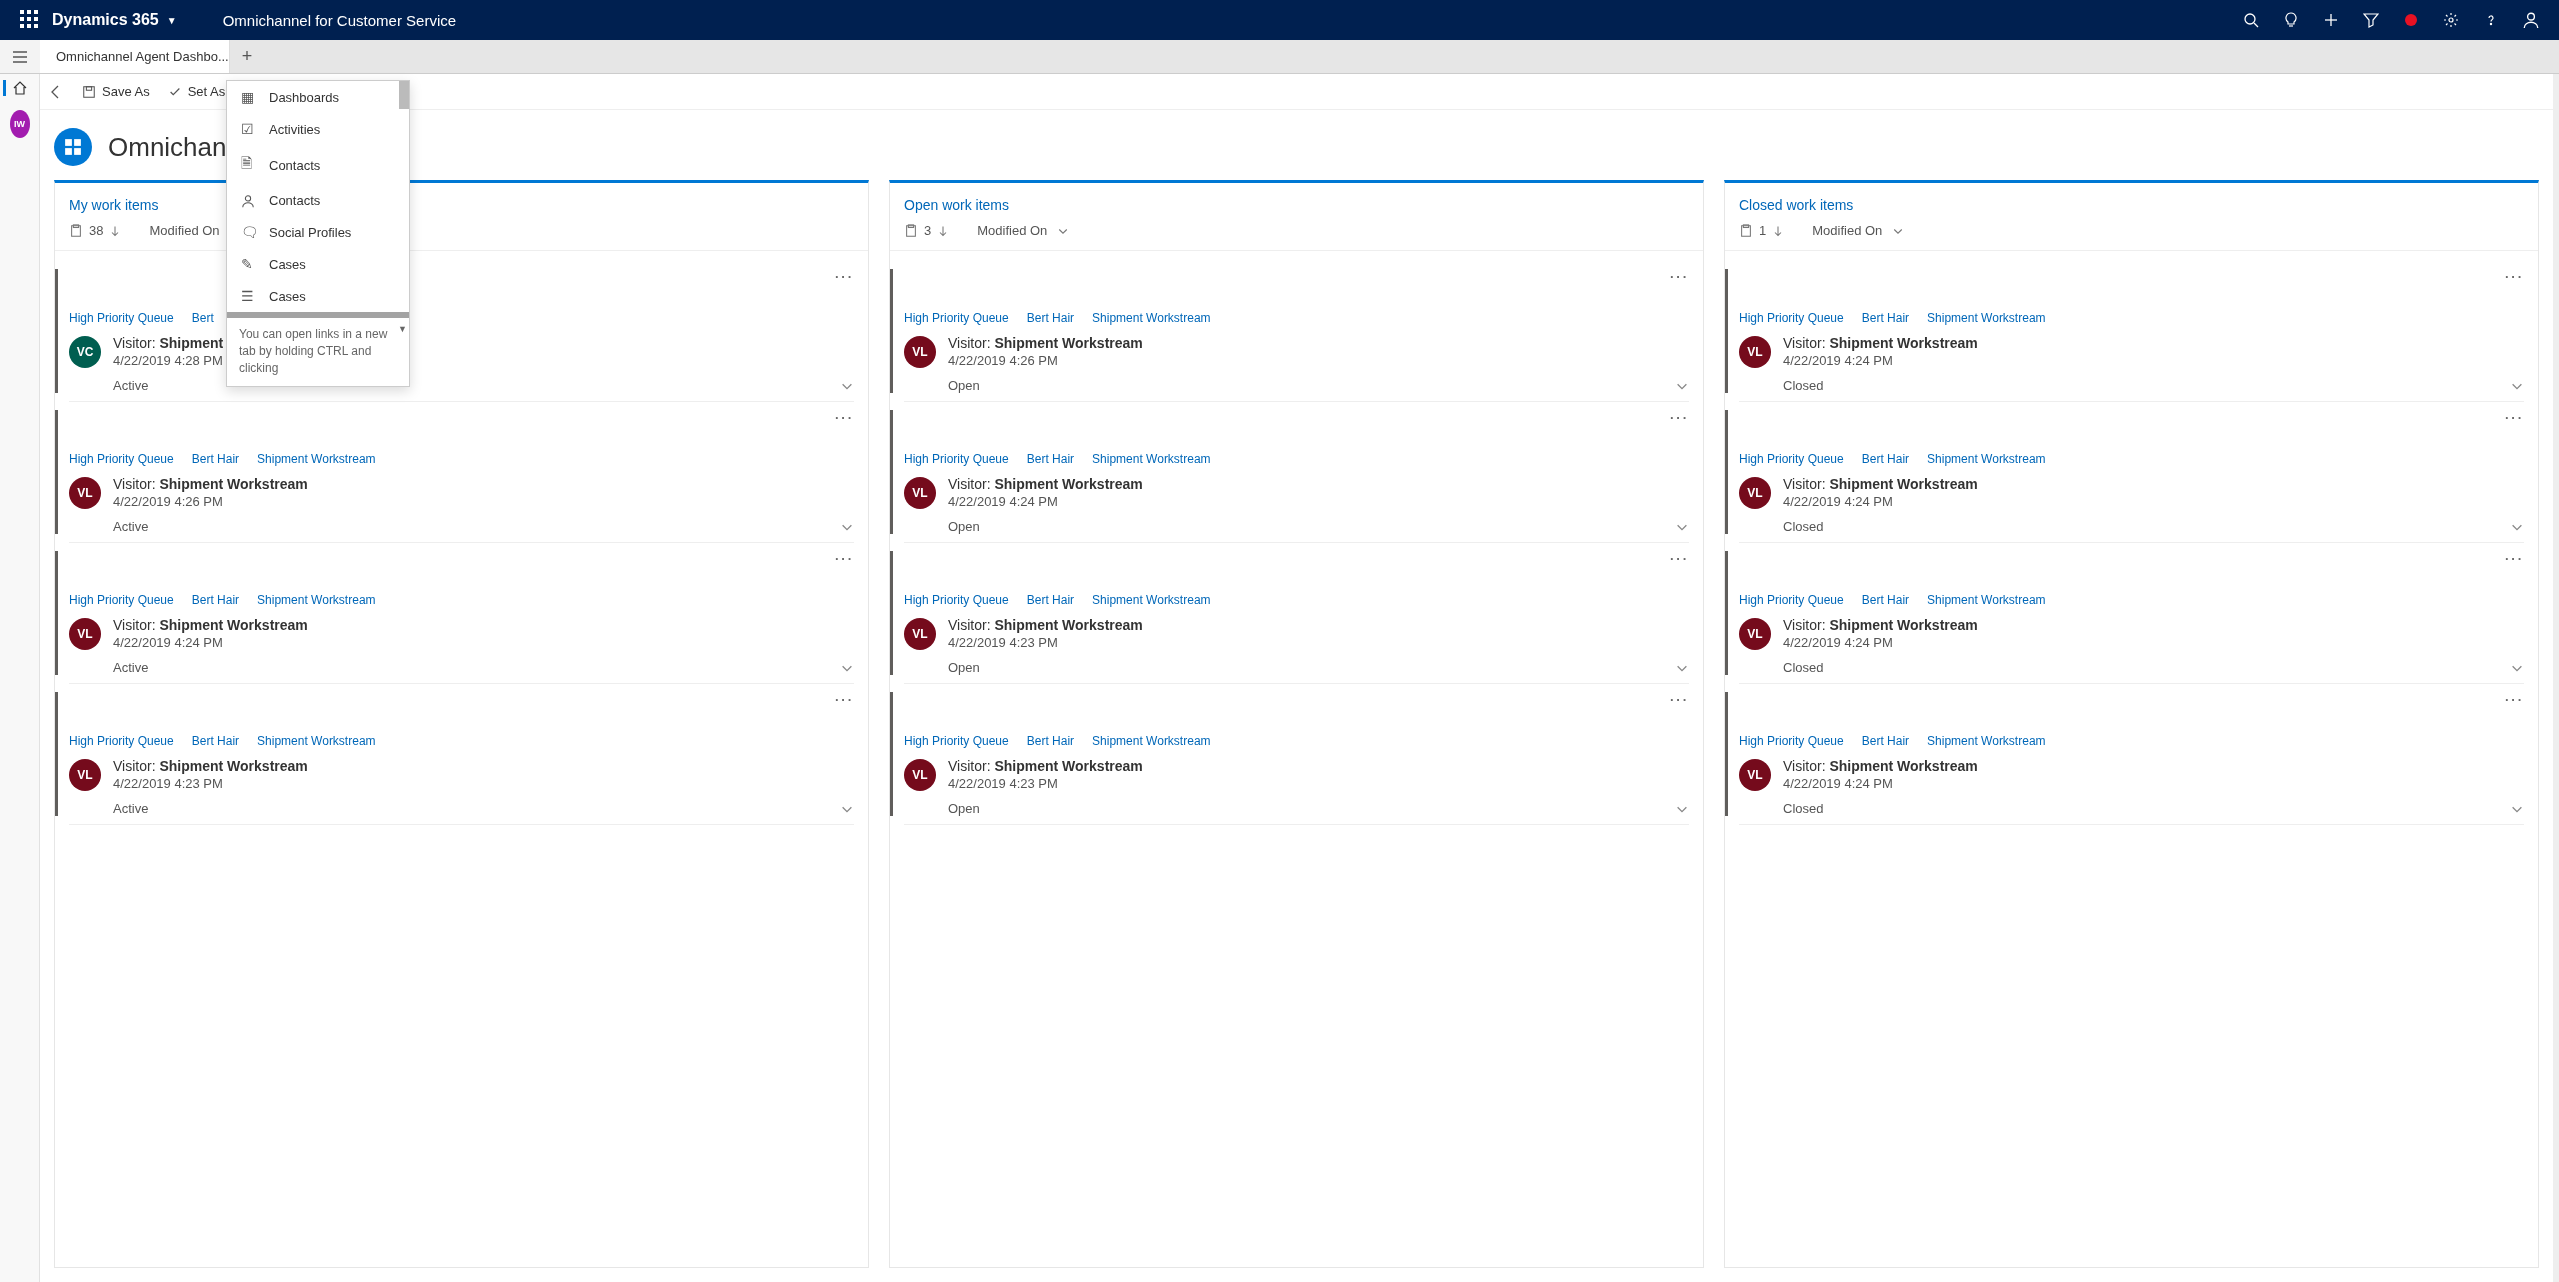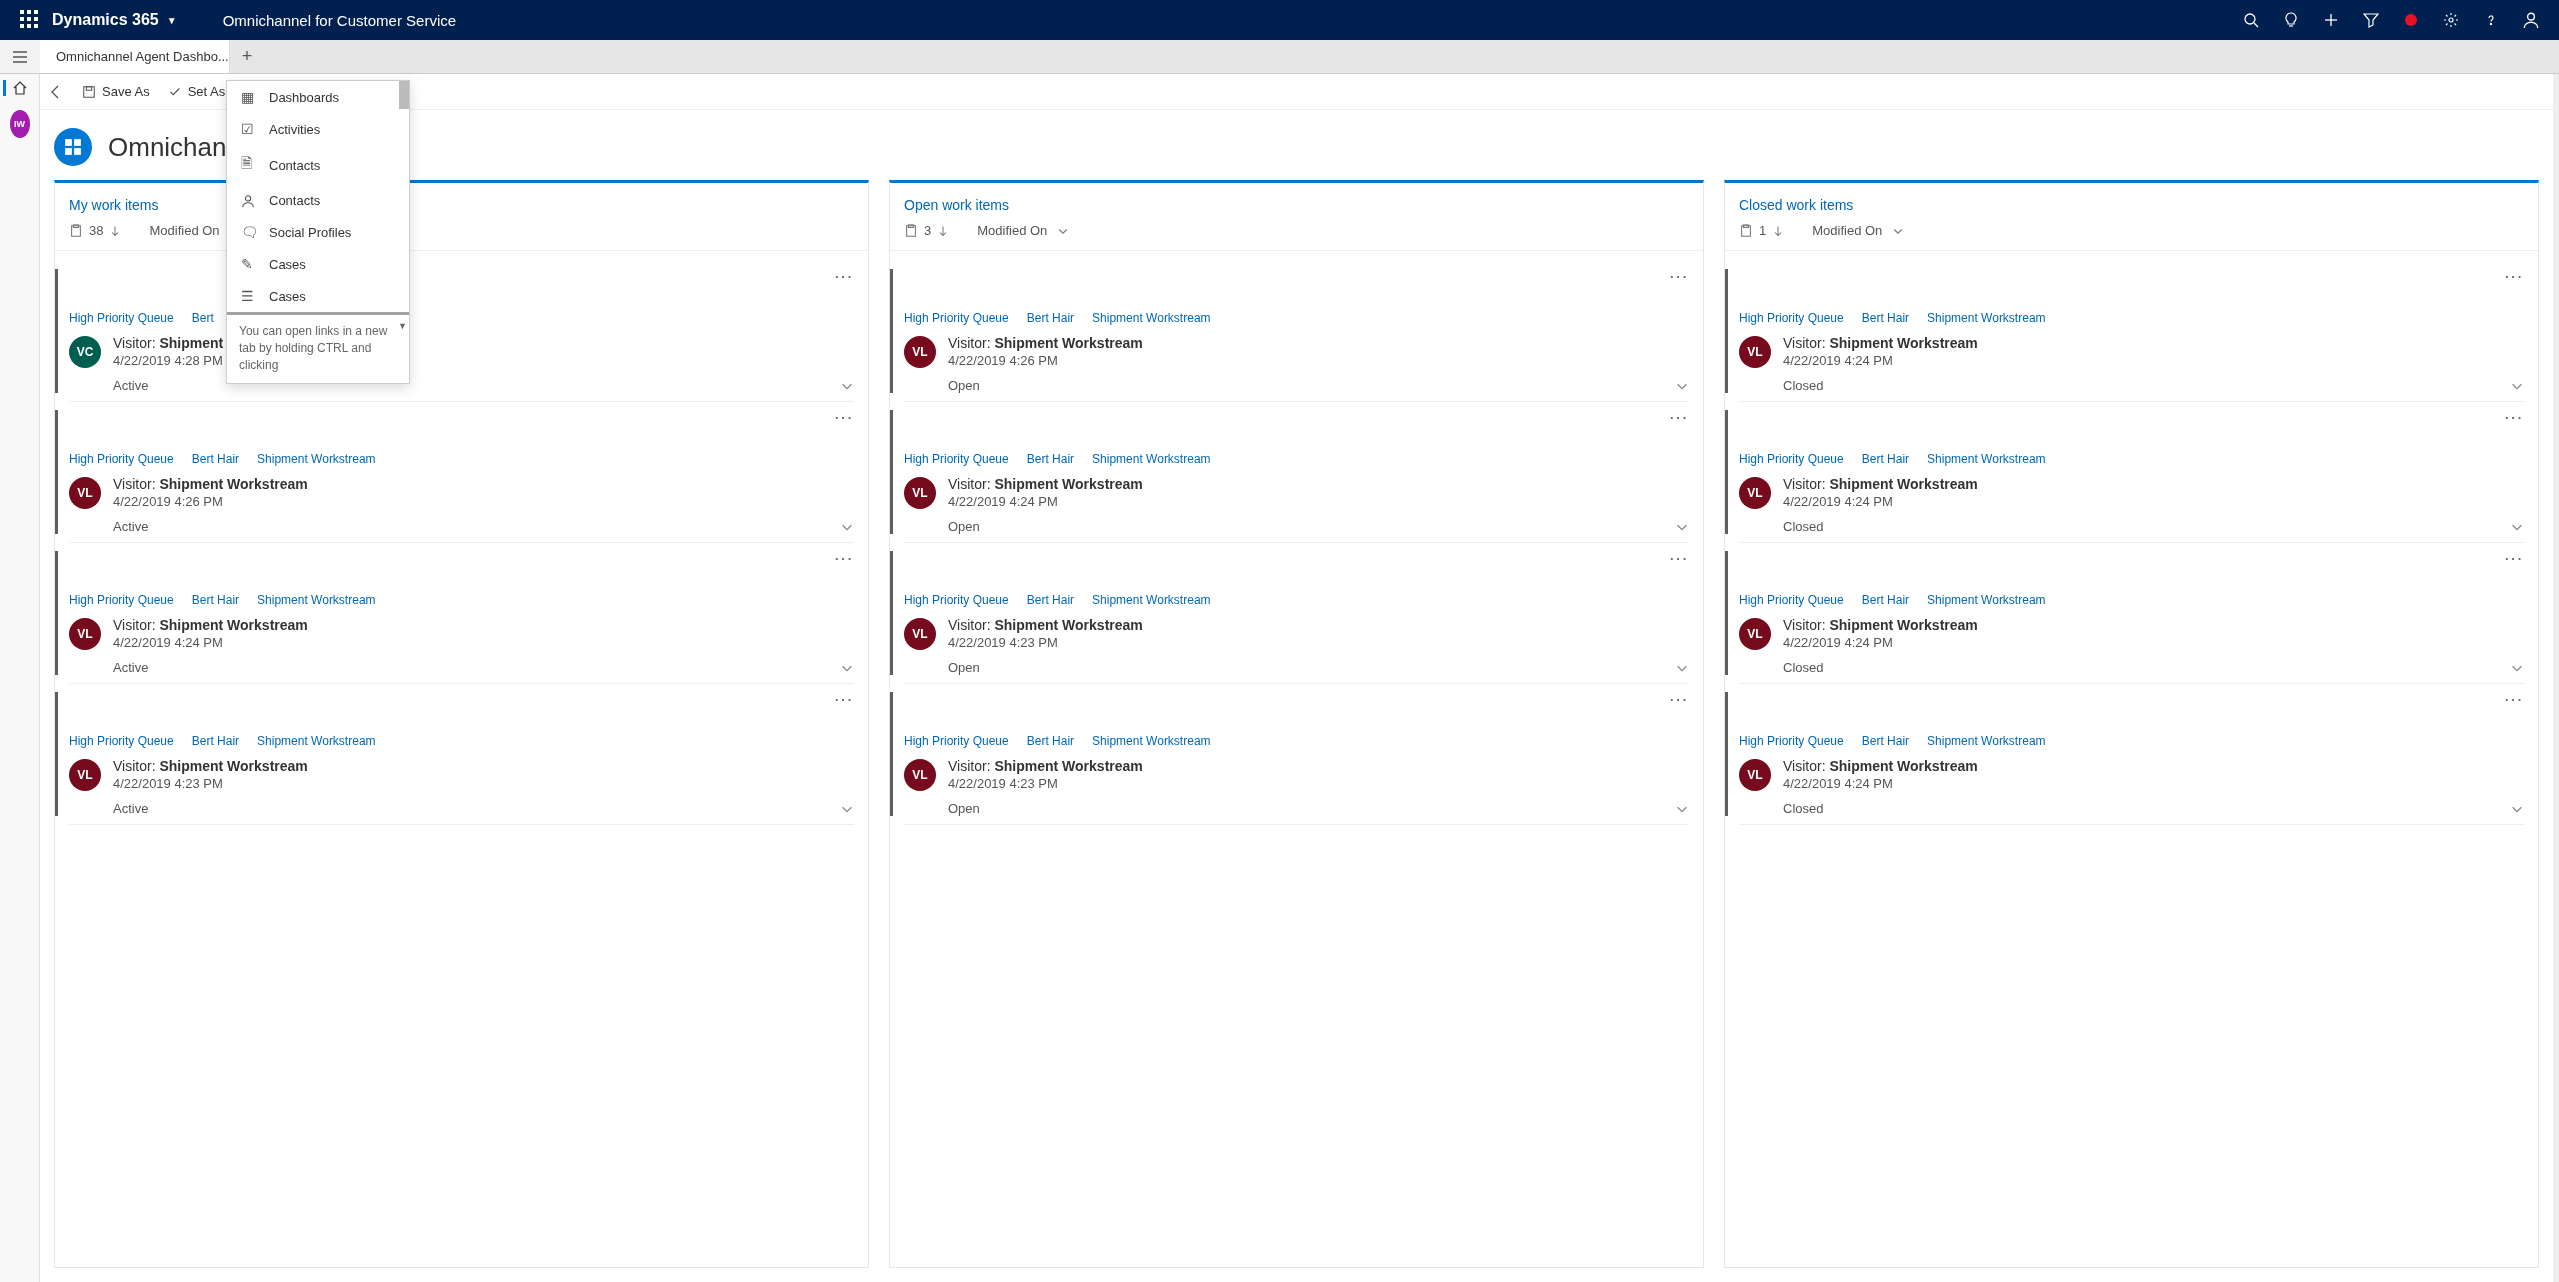--- a/index.html
+++ b/index.html
@@ -62,21 +62,21 @@
   .card-status-row .chev { color:#888; cursor:pointer;}
   
   .right-scroll { width:6px; background:#eee;}
   
   
   .dropdown { position:absolute; top: 80px; left: 226px; width: 184px; background:#fff; border:1px solid #ccc; box-shadow: 0 4px 12px rgba(0,0,0,0.15); z-index:100; font-size:13px;}
   .dropdown-scroll { position:absolute; right:0; top:0; width:10px; height:28px; background:#bbb;}
   .dropdown-arrow { position:absolute; right:2px; bottom:52px; font-size:9px; color:#666;}
   .dd-item { display:flex; align-items:center; gap:12px; padding: 8px 14px; cursor:pointer;}
   .dd-icon { width:16px; color:#555; font-size:14px;}
-  .dd-hint { padding: 8px 12px 10px; color:#666; font-size:12px; line-height:1.4; border-top:3px solid #a3a3a3;}
+  .dd-hint { padding: 8px 12px 10px; color:#666; font-size:12px; line-height:1.4; border-top:6px solid #a3a3a3;}
   
   svg { display:block; }
 </style>
 </head>
 <body>
 
 <div class="topbar">
   <div class="waffle">
     <span></span>
       <span></span>

